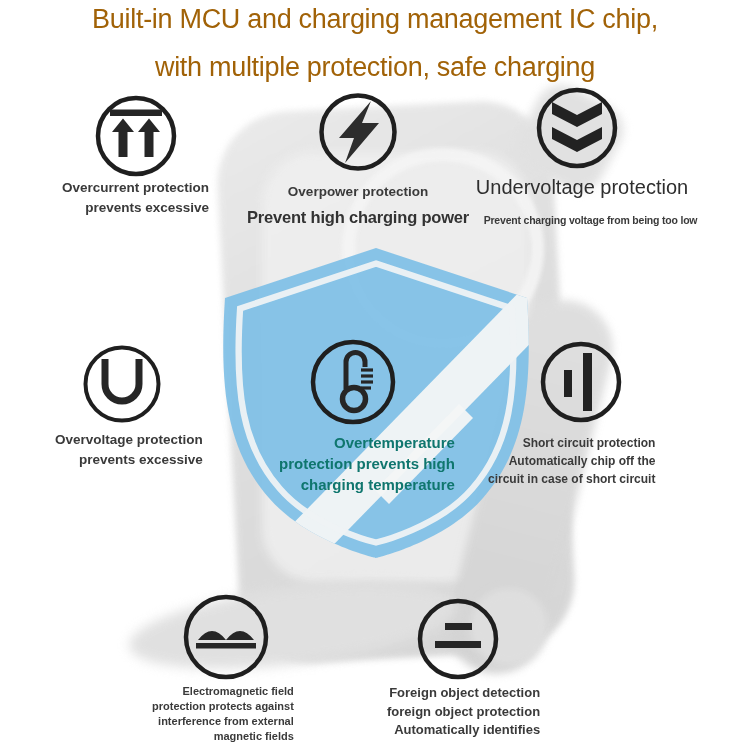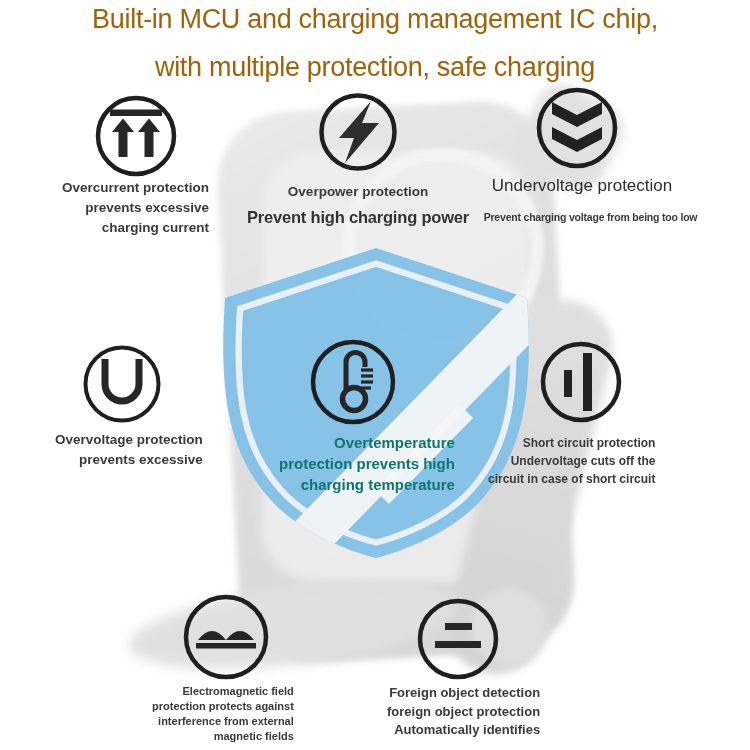--- a/index.html
+++ b/index.html
@@ -33,21 +33,21 @@
   .badge svg{display:block;}
   .txt{position:absolute;z-index:3;color:#3a3a3a;font-weight:700;}
   .txt div{white-space:nowrap;}
   .t-left{text-align:right;}
   .t-center{text-align:center;}
   .f1{left:62px;top:178px;font-size:13.5px;line-height:20px;}
   .f2{left:238px;top:184px;width:240px;}
   .f2 .lbl{font-size:13.5px;}
   .f2 .sub{font-size:16.5px;margin-top:9px;color:#333;letter-spacing:-.2px;}
   .f3{left:452px;top:176px;width:260px;}
-  .f3 .lbl{font-size:17px;font-weight:500;color:#2e2e2e;}
+  .f3 .lbl{font-size:20px;font-weight:500;color:#2e2e2e;}
   .f3 .sub{font-size:10.5px;margin-top:15px;letter-spacing:-.2px;padding-left:17px;}
   .f4{left:55px;top:430px;font-size:13.5px;line-height:20px;}
   .f5{left:279px;top:432px;font-size:15px;line-height:21px;color:#0f766e;}
   .f6{left:488px;top:434px;font-size:12px;line-height:18px;}
   .f7{left:152px;top:684px;font-size:11px;line-height:15px;}
   .f8{left:387px;top:684px;font-size:13px;line-height:18.5px;}
 </style>
 </head>
 <body>
 
@@ -90,21 +90,20 @@
         <rect x="-17.5" y="-6" width="9" height="27"></rect>
         <polygon points="-24,-4 -13,-17.5 -2,-4"></polygon>
         <rect x="8.5" y="-6" width="9" height="27"></rect>
         <polygon points="2,-4 13,-17.5 24,-4"></polygon>
       </g>
     </svg>
   </div>
   <div class="txt t-left f1">
     <div>Overcurrent protection</div>
     <div>prevents excessive</div>
-    <div>charging current</div>
   </div>
 
   <div class="badge" style="left:318px;top:92px">
     <svg width="80" height="80" viewBox="-40 -40 80 80">
       <circle r="36.5" fill="none" stroke="#1f1f1f" stroke-width="4.5"></circle>
       <polygon points="13,-31 -19,6 -4,6 -13,31 21,-9 4,-9" fill="#2d2d2d"></polygon>
     </svg>
   </div>
   <div class="txt t-center f2">
     <div class="lbl">Overpower protection</div>
@@ -157,21 +156,21 @@
 
   <div class="badge" style="left:539px;top:340px">
     <svg width="84" height="84" viewBox="-42 -42 84 84">
       <circle r="38" fill="none" stroke="#1f1f1f" stroke-width="4.5"></circle>
       <rect x="-17" y="-12" width="8" height="27" fill="#222222"></rect>
       <rect x="2" y="-29" width="9" height="58" fill="#222222"></rect>
     </svg>
   </div>
   <div class="txt t-left f6">
     <div>Short circuit protection</div>
-    <div>Undervoltage cuts off the</div>
+    <div>Automatically chip off the</div>
     <div>circuit in case of short circuit</div>
   </div>
 
   <div class="badge" style="left:182px;top:593px">
     <svg width="88" height="88" viewBox="-44 -44 88 88">
       <circle r="40" fill="none" stroke="#1f1f1f" stroke-width="4.5"></circle>
       <path d="M-28,3 Q-14,-15 0,3 Q14,-15 28,3 Z" fill="#262626"></path>
       <rect x="-30" y="6" width="60" height="5.5" fill="#262626"></rect>
     </svg>
   </div>

